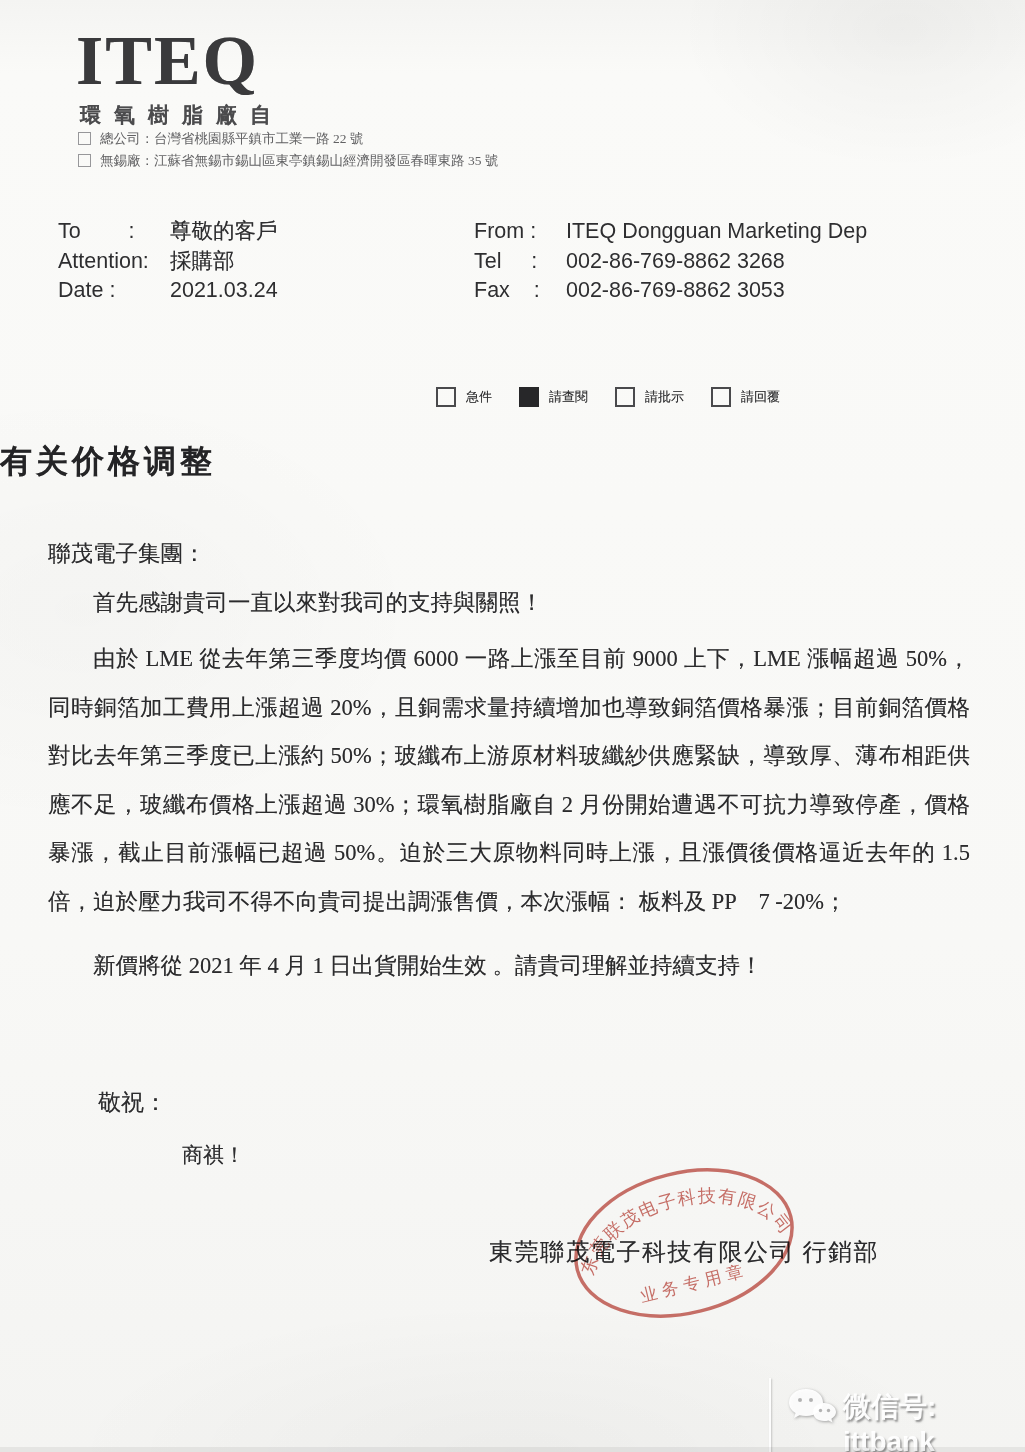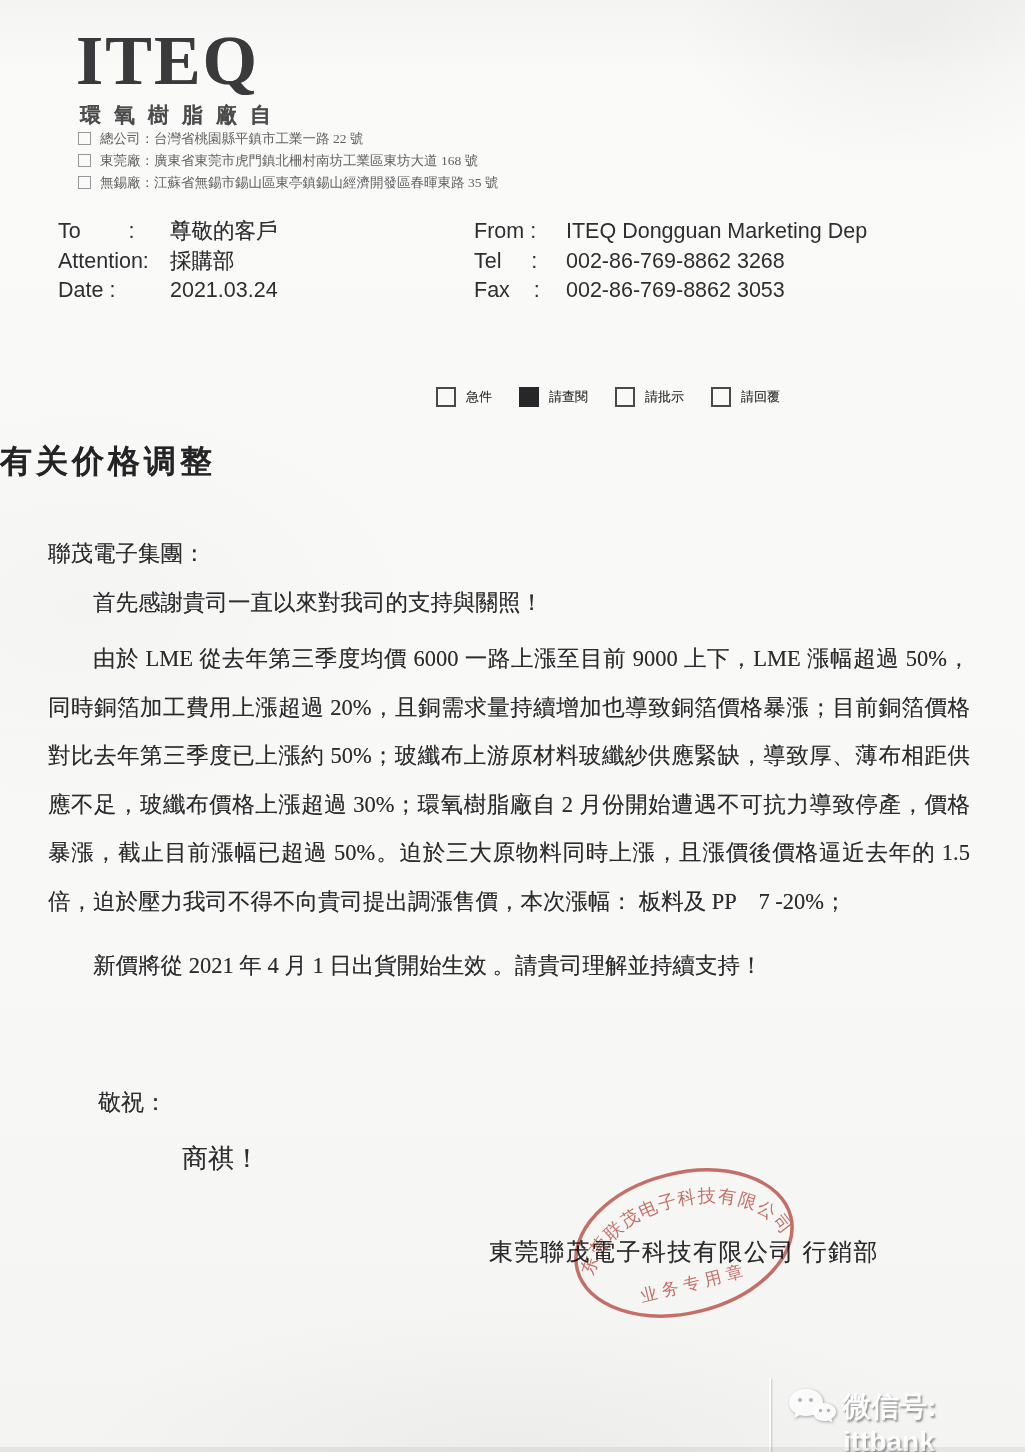--- a/index.html
+++ b/index.html
@@ -50,21 +50,21 @@
 
   
   .body{ position:absolute; left:48px; top:530px; width:922px; font-size:22.5px;
          line-height:48.5px; text-align:justify; color:#2b2b2d; }
   .body p{ margin:0; }
   .body .indent{ text-indent:2em; }
   .body .p2{ margin-top:8px; }
   .body .p3{ margin-top:16px; }
 
   .closing-1{ position:absolute; left:98px; top:1087px; font-size:23px; }
-  .closing-2{ position:absolute; left:182px; top:1141px; font-size:26px; }
+  .closing-2{ position:absolute; left:182px; top:1141px; font-size:21px; }
 
   .signature{ position:absolute; left:489px; top:1236px; font-size:24px; letter-spacing:1.5px;
               color:#2b2b2d; }
 
   
   .stamp{ position:absolute; left:556px; top:1148px; mix-blend-mode:multiply; opacity:.78; }
 
   
   .wm-line{ position:absolute; left:769px; top:1378px; width:2px; height:74px;
             background:rgba(255,255,255,.85); box-shadow:1px 1px 2px rgba(110,110,110,.35); }
@@ -83,24 +83,20 @@
 
 <div class="page">
 
   <div class="logo soft">ITEQ</div>
   <div class="group-name soft">環氧樹脂廠自</div>
 
   <div class="addr-list">
     <div class="addr-item">
       <span class="addr-box"></span>
       <span>總公司：台灣省桃園縣平鎮市工業一路 22 號</span>
-    </div>
-    <div class="addr-item">
-      <span class="addr-box"></span>
-      <span>東莞廠：廣東省東莞市虎門鎮北柵村南坊工業區東坊大道 168 號</span>
     </div>
     <div class="addr-item">
       <span class="addr-box"></span>
       <span>無錫廠：江蘇省無錫市錫山區東亭鎮錫山經濟開發區春暉東路 35 號</span>
     </div>
   </div>
 
   <div class="meta left">
     <div class="m-row">
       <span class="m-label">To        :</span>

